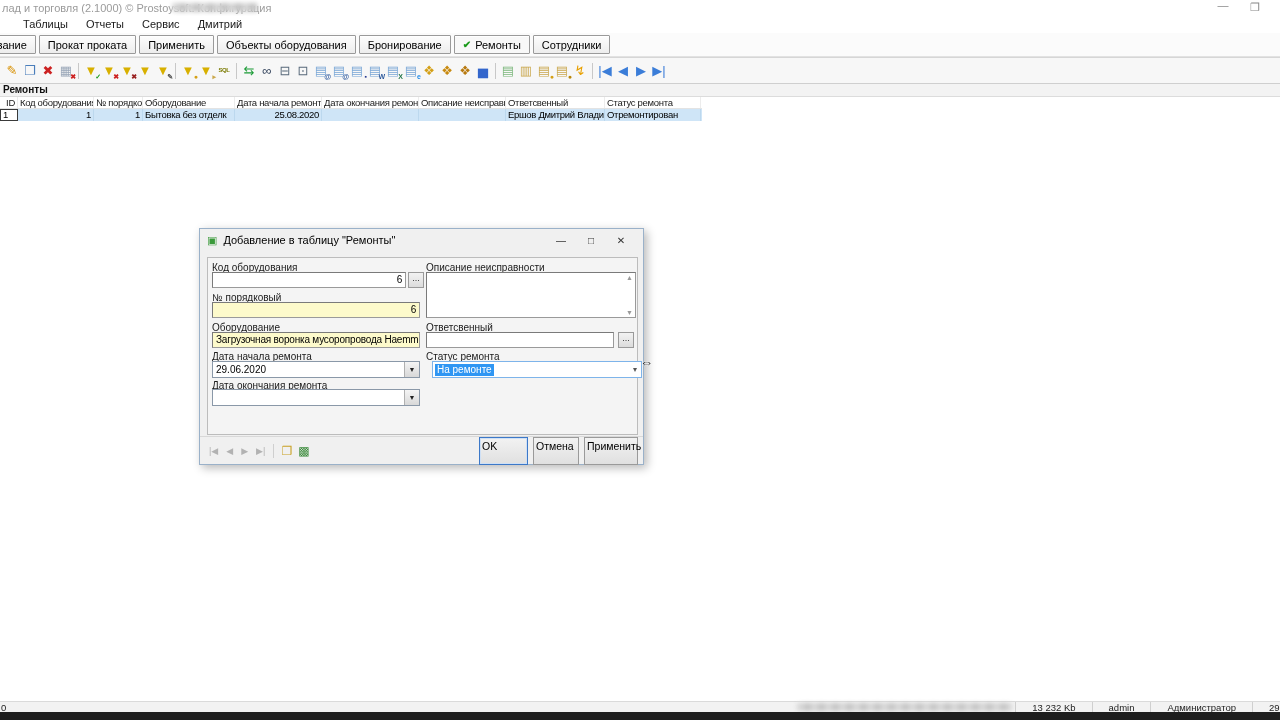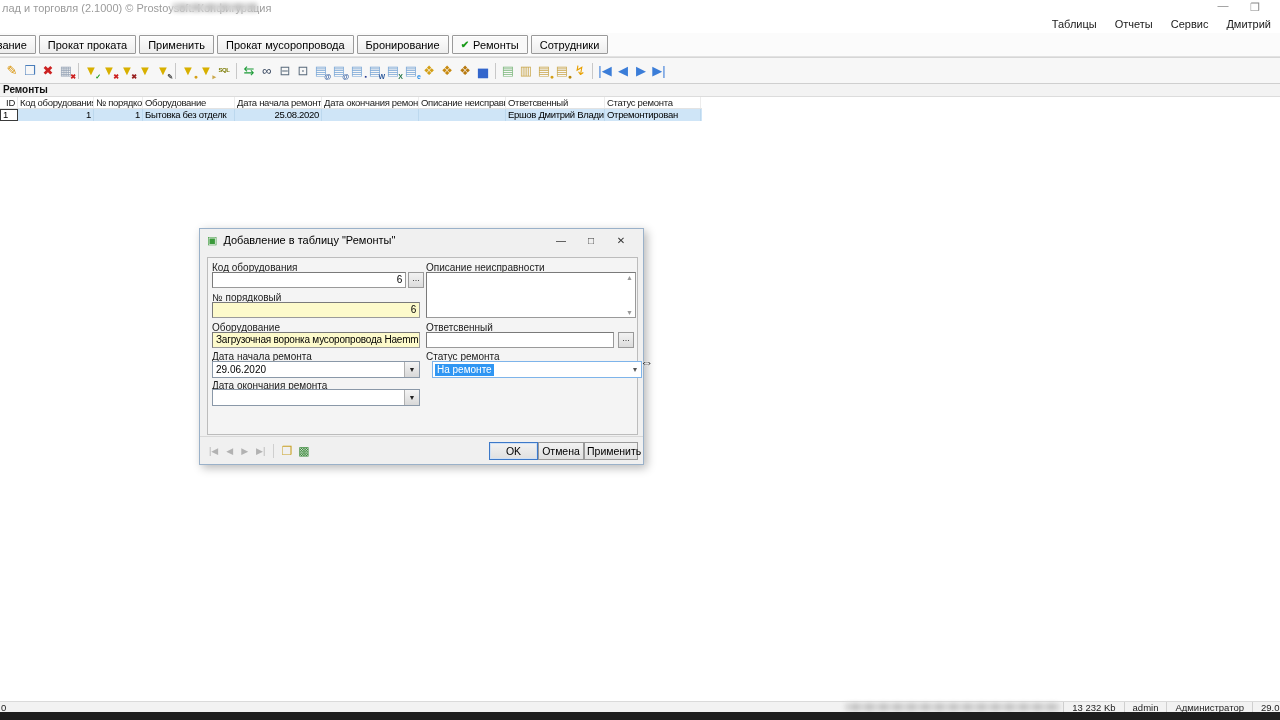--- a/index.html
+++ b/index.html
@@ -10,21 +10,21 @@
   }
   
   .titlebar { position:absolute; left:0; top:0; width:1280px; height:16px; background:#fff; }
   .titlebar .ttext { position:absolute; left:2px; top:2px; font-size:11px; color:#9b9b9b; white-space:nowrap; }
   .redact { background:repeating-linear-gradient(90deg,#d6d6d6 0 7px,#c6c6c6 7px 14px); filter:blur(2px); border-radius:2px; }
   .t-redact { position:absolute; left:172px; top:3px; width:86px; height:9px; }
   .winbtn { position:absolute; top:1px; font-size:11px; color:#8a8a8a; width:18px; text-align:center; }
   .wb-min { left:1214px; top:-1px; }
   .wb-res { left:1246px; }
   
-  .menubar { position:absolute; left:0; top:16px; width:1280px; height:16px; background:#fff; display:flex; align-items:center; padding-left:14px;justify-content:flex-end; }
+  .menubar { position:absolute; left:0; top:16px; width:1280px; height:16px; background:#fff; display:flex; align-items:center; padding-left:14px; }
   .menubar .mitem { padding:0 9px; font-size:11px; color:#1a1a1a; }
   
   .tabbar { position:absolute; left:0; top:33px; width:1280px; height:24px; background:#fbfbfb; display:flex; align-items:flex-start; overflow:hidden; border-bottom:1px solid #e2e2e2; }
   .tab { margin:2px 0 0 3px; height:19px; display:flex; align-items:center; padding:0 8px; background:linear-gradient(#fdfdfd,#ededed); border:1px solid #9a9a9a; border-radius:1px; font-size:11px; white-space:nowrap; box-shadow:inset 0 1px 0 #fff; }
   .tab.cut { margin-left:-36px; }
   .tab.active { background:#f8f8f8; }
   .tabcheck { color:#1a9a1a; font-size:10px; margin-right:4px; font-weight:bold; }
   
   .toolbar { position:absolute; left:0; top:57px; width:1280px; height:27px; background:#f7f7f7; border-top:1px solid #d6d6d6; border-bottom:1px solid #cfcfcf; display:flex; align-items:center; padding-left:3px; }
   .ticon { position:relative; width:16px; height:17px; margin:0 1px; display:flex; align-items:center; justify-content:center; font-size:13px; line-height:17px; }
@@ -65,32 +65,32 @@
   .tarea { position:absolute; left:218px; top:14px; width:210px; height:46px; background:#fff; border:1px solid #9a9a9a; border-top-color:#7a7a7a; border-left-color:#7a7a7a; }
   .tarea .sa { position:absolute; right:2px; font-size:7px; color:#9a9a9a; }
   .sa.up { top:1px; } .sa.dn { bottom:1px; }
   .dlg-bottom { position:absolute; left:0; top:207px; width:443px; height:29px; border-top:1px solid #d8d8d8; display:flex; align-items:center; padding:0 5px; }
   .dnav { font-size:9px; color:#b2b2b2; margin:0 4px; white-space:nowrap; }
   .dsep { width:1px; height:14px; background:#cfcfcf; margin:0 4px; }
   .dico { font-size:12px; margin:0 3px; }
   .dico.form { color:#c9a227; }
   .dico.image { color:#3a8a3a; }
   .dbtns { margin-left:auto; display:flex; align-items:center; }
-  .dbtn { height:18px; background:linear-gradient(#f2f2f2,#e0e0e0); border:1px solid #9a9a9a; font-size:10.5px; font-family:"Liberation Sans",sans-serif; text-align:center; line-height:16px; padding:0 2px; }
+  .dbtn { height:28px; background:linear-gradient(#f2f2f2,#e0e0e0); border:1px solid #9a9a9a; font-size:10.5px; font-family:"Liberation Sans",sans-serif; line-height:16px; margin-left:5px; padding:0 2px; }
   .dbtn.ok { width:49px; border-color:#3c78c8; box-shadow:inset 0 0 0 1px #cfe0f5; }
   .dbtn.cancel { width:46px; }
   .dbtn.apply { width:54px; }
   
   .curs { position:absolute; left:640px; top:355px; font-size:13px; font-weight:bold; color:#111; text-shadow:0 0 2px #fff,0 0 2px #fff; }
   
   .statusbar { position:absolute; left:0; top:701px; width:1280px; height:11px; background:#f2f2f2; border-top:1px solid #dadada; display:flex; align-items:center; font-size:9.5px; color:#222; }
   .s-left { padding-left:1px; }
   .s-spacer { flex:1; }
   .s-redact { width:215px; height:8px; margin-right:3px; }
-  .scell { border-left:1px solid #cfcfcf; padding:0 8px; height:100%; display:flex; align-items:center; white-space:nowrap;text-decoration:underline; }
+  .scell { border-left:1px solid #cfcfcf; padding:0 16px; height:100%; display:flex; align-items:center; white-space:nowrap;text-decoration:underline; }
   .scell.last { width:28px; overflow:hidden; padding-right:0; }
   
   .bottomstrip { position:absolute; left:0; top:712px; width:1280px; height:8px; background:#1e1e1e; }
 </style>
 </head>
 <body>
 
 <div class="screen">
 
   <div class="titlebar">
@@ -104,21 +104,21 @@
     <span class="mitem">Таблицы</span>
     <span class="mitem">Отчеты</span>
     <span class="mitem">Сервис</span>
     <span class="mitem">Дмитрий</span>
   </div>
 
   <div class="tabbar">
     <span class="tab cut">рудование</span>
     <span class="tab">Прокат проката</span>
     <span class="tab">Применить</span>
-    <span class="tab">Прокат мусоропровода</span>
+    <span class="tab">Объекты оборудования</span>
     <span class="tab">Бронирование</span>
     <span class="tab active">
         <span class="tabcheck">✔</span>
         <span>Ремонты</span>
       </span>
     <span class="tab">Сотрудники</span>
   </div>
 
   <div class="toolbar" id="toolbar">
       <span class="ticon" style="color: rgb(216, 144, 0);">✎</span>

